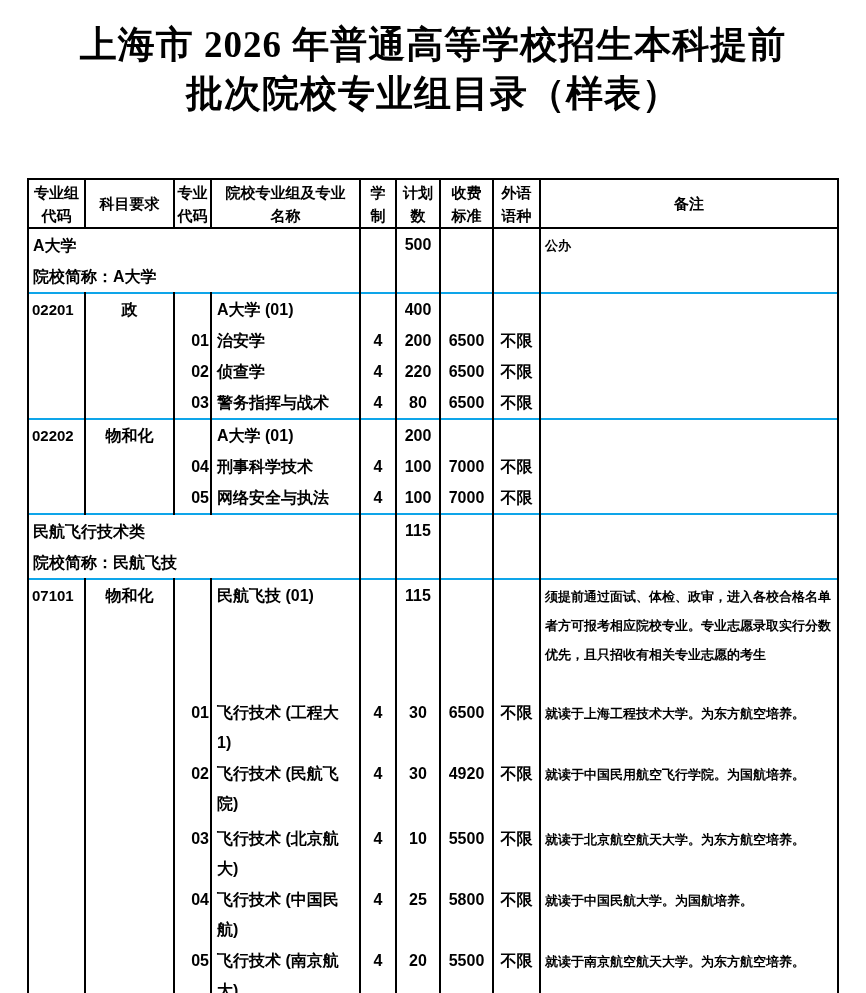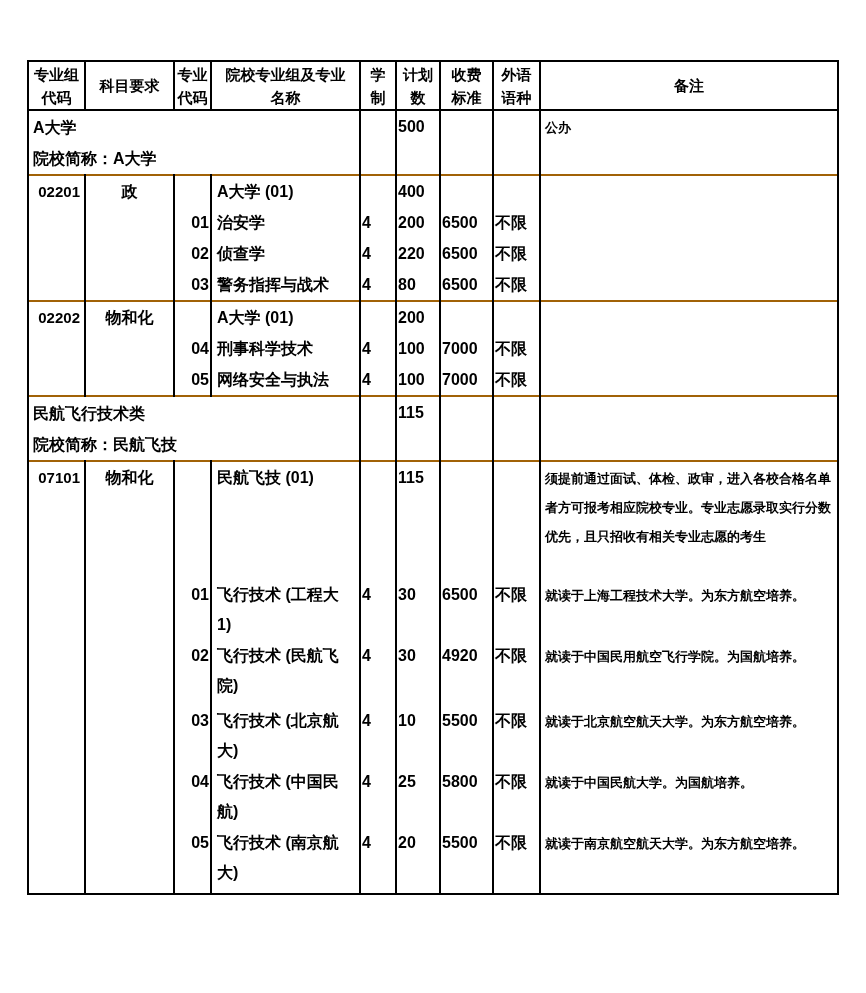--- a/index.html
+++ b/index.html
@@ -47,34 +47,35 @@
     border-left: 2px solid #000;
     border-right: 2px solid #000;
     border-top: none;
     border-bottom: none;
     vertical-align: top;
     font-size: 16px;
     line-height: 30px;
     padding: 1px 4px 0 4px;
     overflow: hidden;
   }
-  tr.block-start > td { border-top: 2px solid #a16207; }
-  td.gcode { text-align: right; font-size: 15px; padding-left: 3px; }
+  tr.block-start > td { border-top: 2px solid #0ea5e9; }
+  td.gcode { text-align: left; font-size: 15px; padding-left: 3px; }
   td.subject { text-align: center; }
   td.mcode { text-align: right; padding: 1px 1px 0 1px; }
   td.name { text-align: left; padding-left: 5px; padding-right: 18px; }
-  td.c { text-align: left; padding-left: 1px; padding-right: 1px; }
+  td.c { text-align: center; padding-left: 1px; padding-right: 1px; }
   td.remark { text-align: left; font-size: 13px; line-height: 29px; padding: 2px 4px 0 4px; }
   td.school-cell { text-align: left; line-height: 31px; padding-left: 4px; }
 </style>
 </head>
 <body>
 
 <div class="page">
 
+  <h1 class="title"><span>上海市 2026 年普通高等学校招生本科提前</span><br><span>批次院校专业组目录（样表）</span></h1>
 
   <table class="catalog">
     <colgroup>
       <col style="width:57px">
         <col style="width:89px">
         <col style="width:37px">
         <col style="width:149px">
         <col style="width:36px">
         <col style="width:44px">
         <col style="width:53px">

